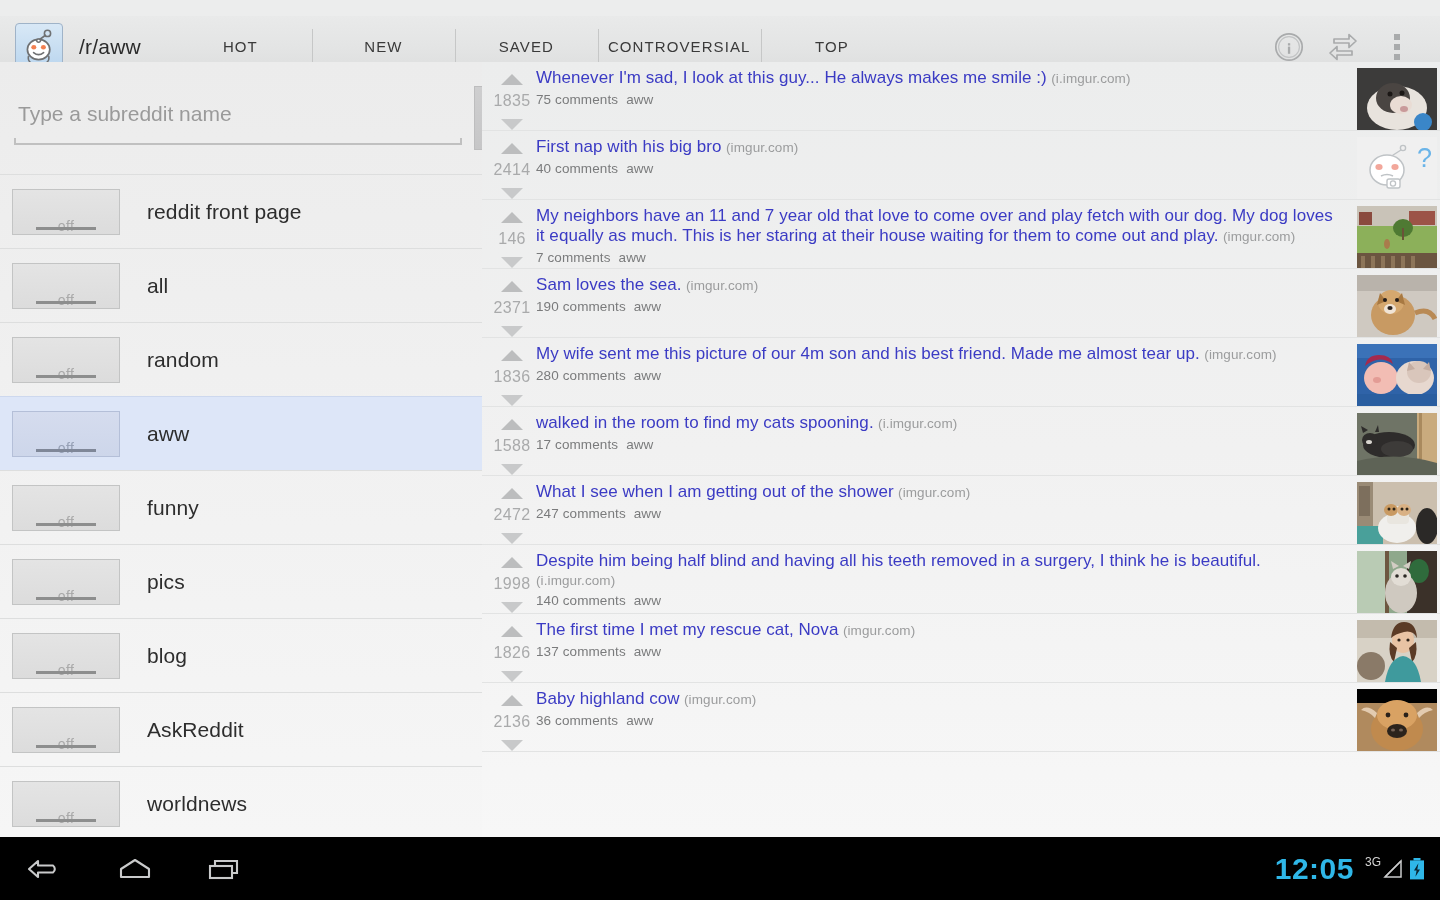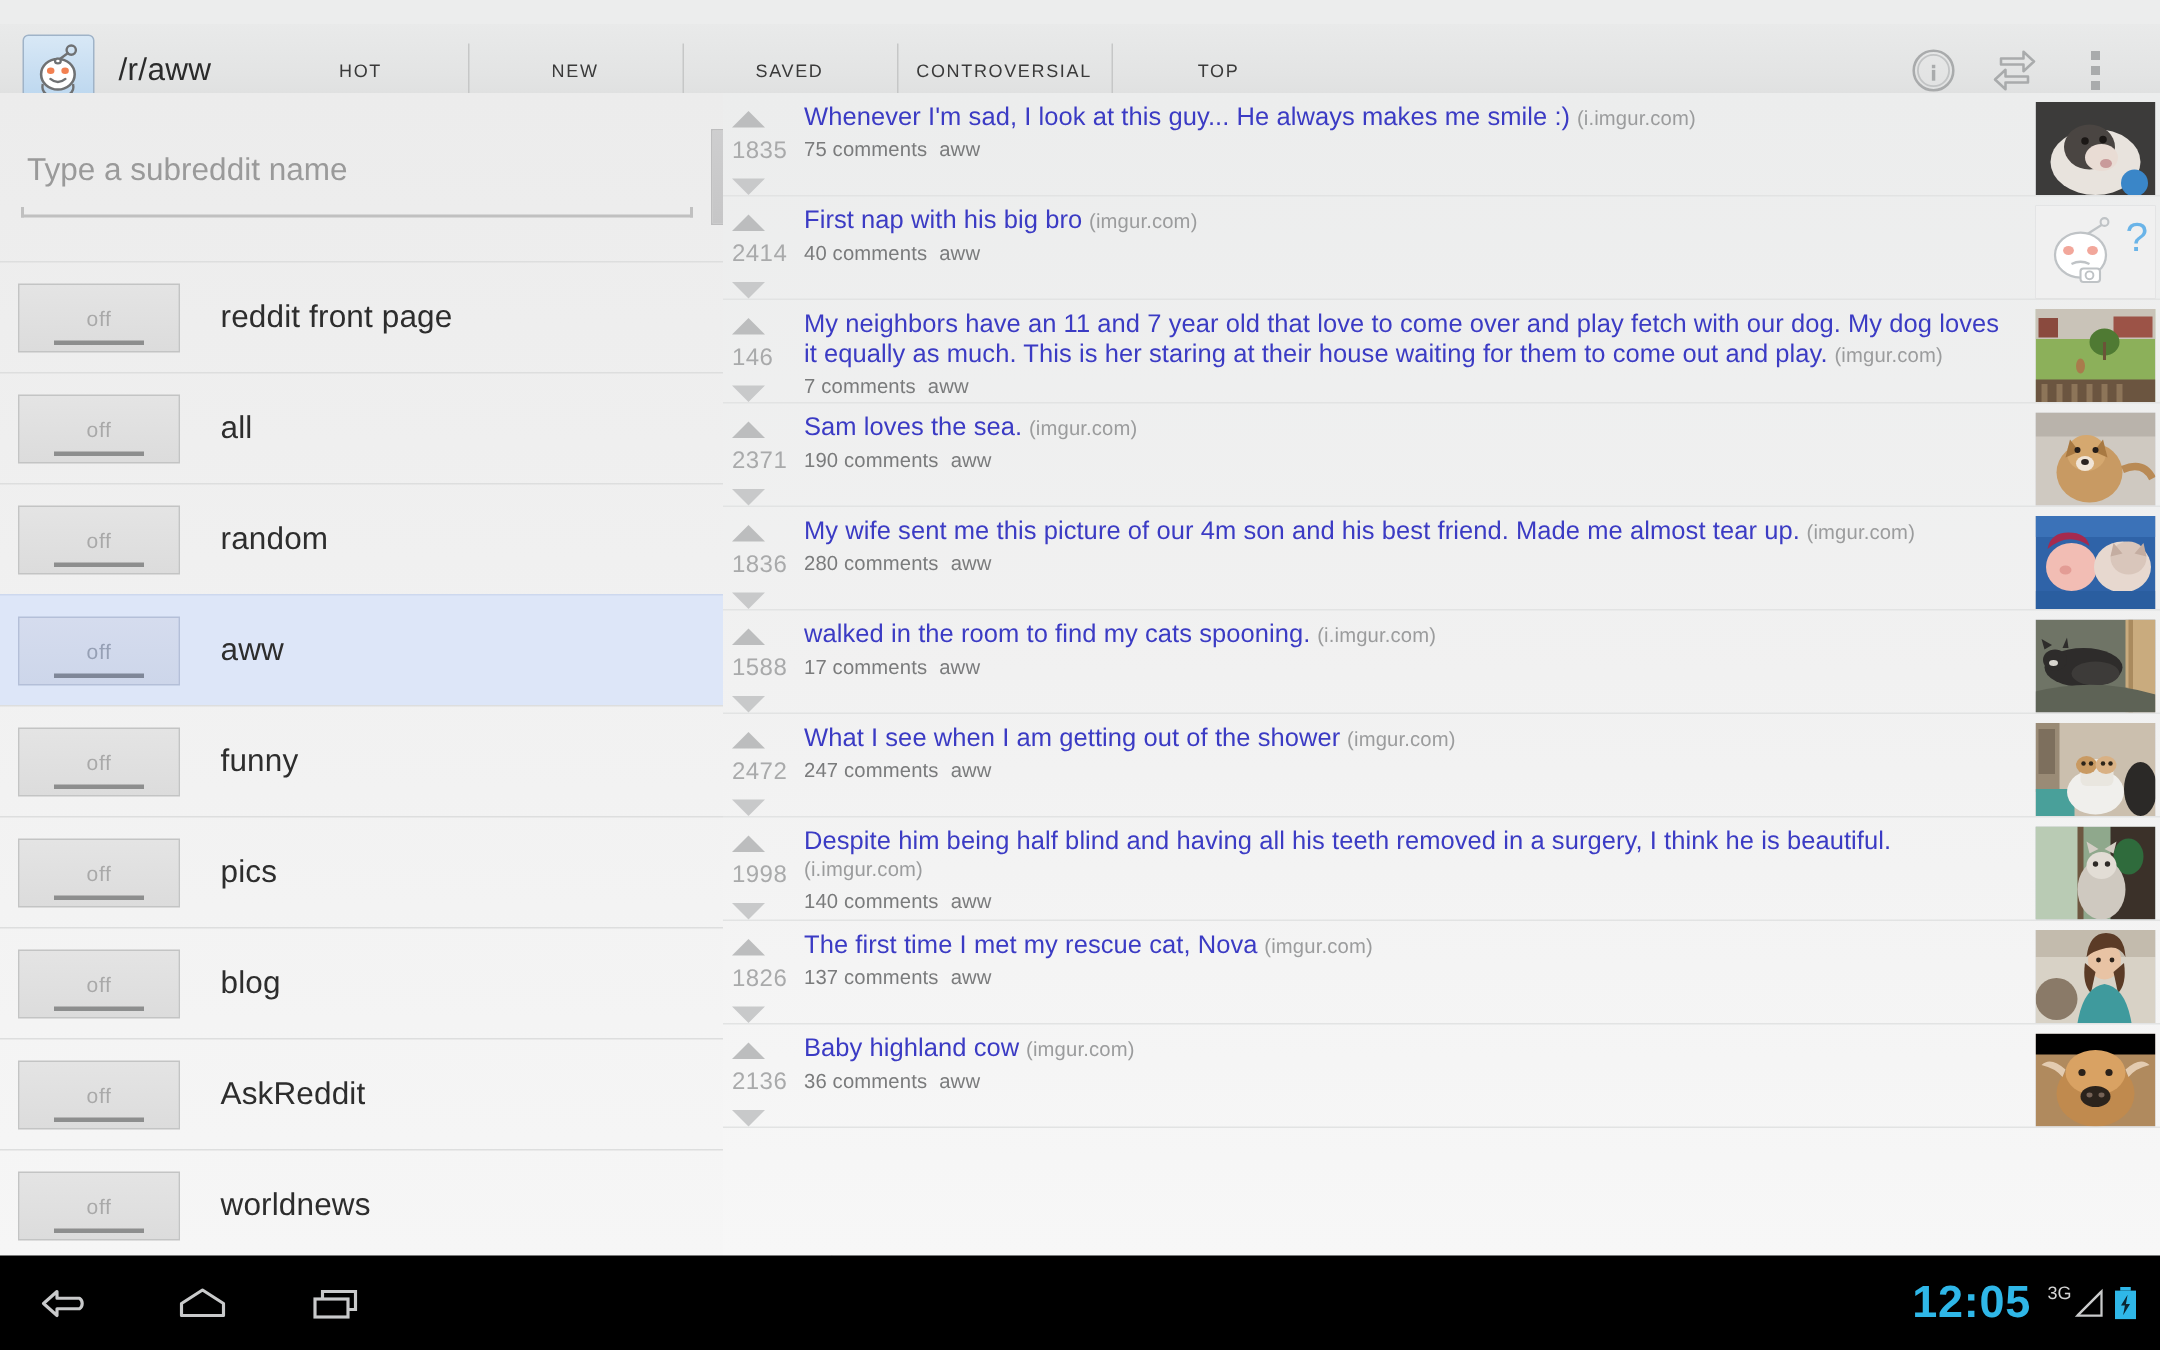--- a/index.html
+++ b/index.html
@@ -25,21 +25,21 @@
     display: flex; align-items: center; justify-content: center;
     flex: none;
   }
   .sub-title {
     margin-left: 16px; font-size: 21px; color: #2b2b2b; font-weight: 400;
     letter-spacing: .2px; flex: none;
   }
   .tabs { display: flex; align-items: stretch; height: 62px; margin-left: 28px; flex: none; }
   .tab {
     position: relative; height: 62px; display: flex; align-items: center; justify-content: center;
-    font-size: 12px; color: #3a3a3a; letter-spacing: 1.1px;
+    font-size: 15px; color: #3a3a3a; letter-spacing: 1.1px;
     padding: 0 10px; min-width: 143px;
   }
   .tab + .tab::before {
     content: ""; position: absolute; left: 0; top: 13px; bottom: 13px; width: 1px;
     background: #c6c7c7;
   }
   .tab.active::after {
     content: ""; position: absolute; left: 0; right: 0; bottom: 0; height: 4px;
     background: #33b5e5;
   }
@@ -94,21 +94,21 @@
   }
   .sub-row.selected {
     background: #dde6f8;
     border-top-color: #cdd8ee;
   }
   .switch {
     width: 108px; height: 46px; flex: none;
     background: linear-gradient(to bottom, #e4e4e4 0%, #dcdcdc 100%);
     border: 1px solid #c3c4c4;
     position: relative;
-    display: flex; align-items: center; justify-content: center;
+    display: flex; align-items: flex-end; justify-content: center;
   }
   .sub-row.selected .switch {
     background: linear-gradient(to bottom, #d5dcee 0%, #cdd6ea 100%);
     border-color: #b4bfd8;
   }
   .switch-label { font-size: 14px; color: #a9a9a9; letter-spacing: .4px; }
   .sub-row.selected .switch-label { color: #96a0b5; }
   .switch-thumbline {
     position: absolute; left: 50%; transform: translateX(-50%);
     bottom: 4px; width: 60px; height: 3px; background: #8d8e8e;
@@ -125,21 +125,21 @@
     overflow: hidden;
   }
   .post {
     position: relative;
     display: flex;
     padding: 0 0 0 6px;
     border-bottom: 1px solid #e2e3e3;
   }
   .votecol {
     width: 48px; flex: none; padding-top: 6px;
-    display: flex; flex-direction: column; align-items: flex-start;
+    display: flex; flex-direction: column; align-items: center;
   }
   .arrow-up, .arrow-down {
     width: 0; height: 0; border-left: 11px solid transparent; border-right: 11px solid transparent;
   }
   .arrow-up { border-bottom: 11px solid #bcbdbe; margin-top: 6px; }
   .arrow-down { border-top: 11px solid #c8c9ca; margin-top: 9px; }
   .score { font-size: 16px; color: #a9aaab; margin-top: 7px; letter-spacing: .3px; }
   .postbody { flex: 1 1 auto; padding: 6px 12px 0 0; min-width: 0; }
   .ptitle {
     font-size: 17px; color: #3b3bc4; line-height: 1.18; letter-spacing: .05px;

